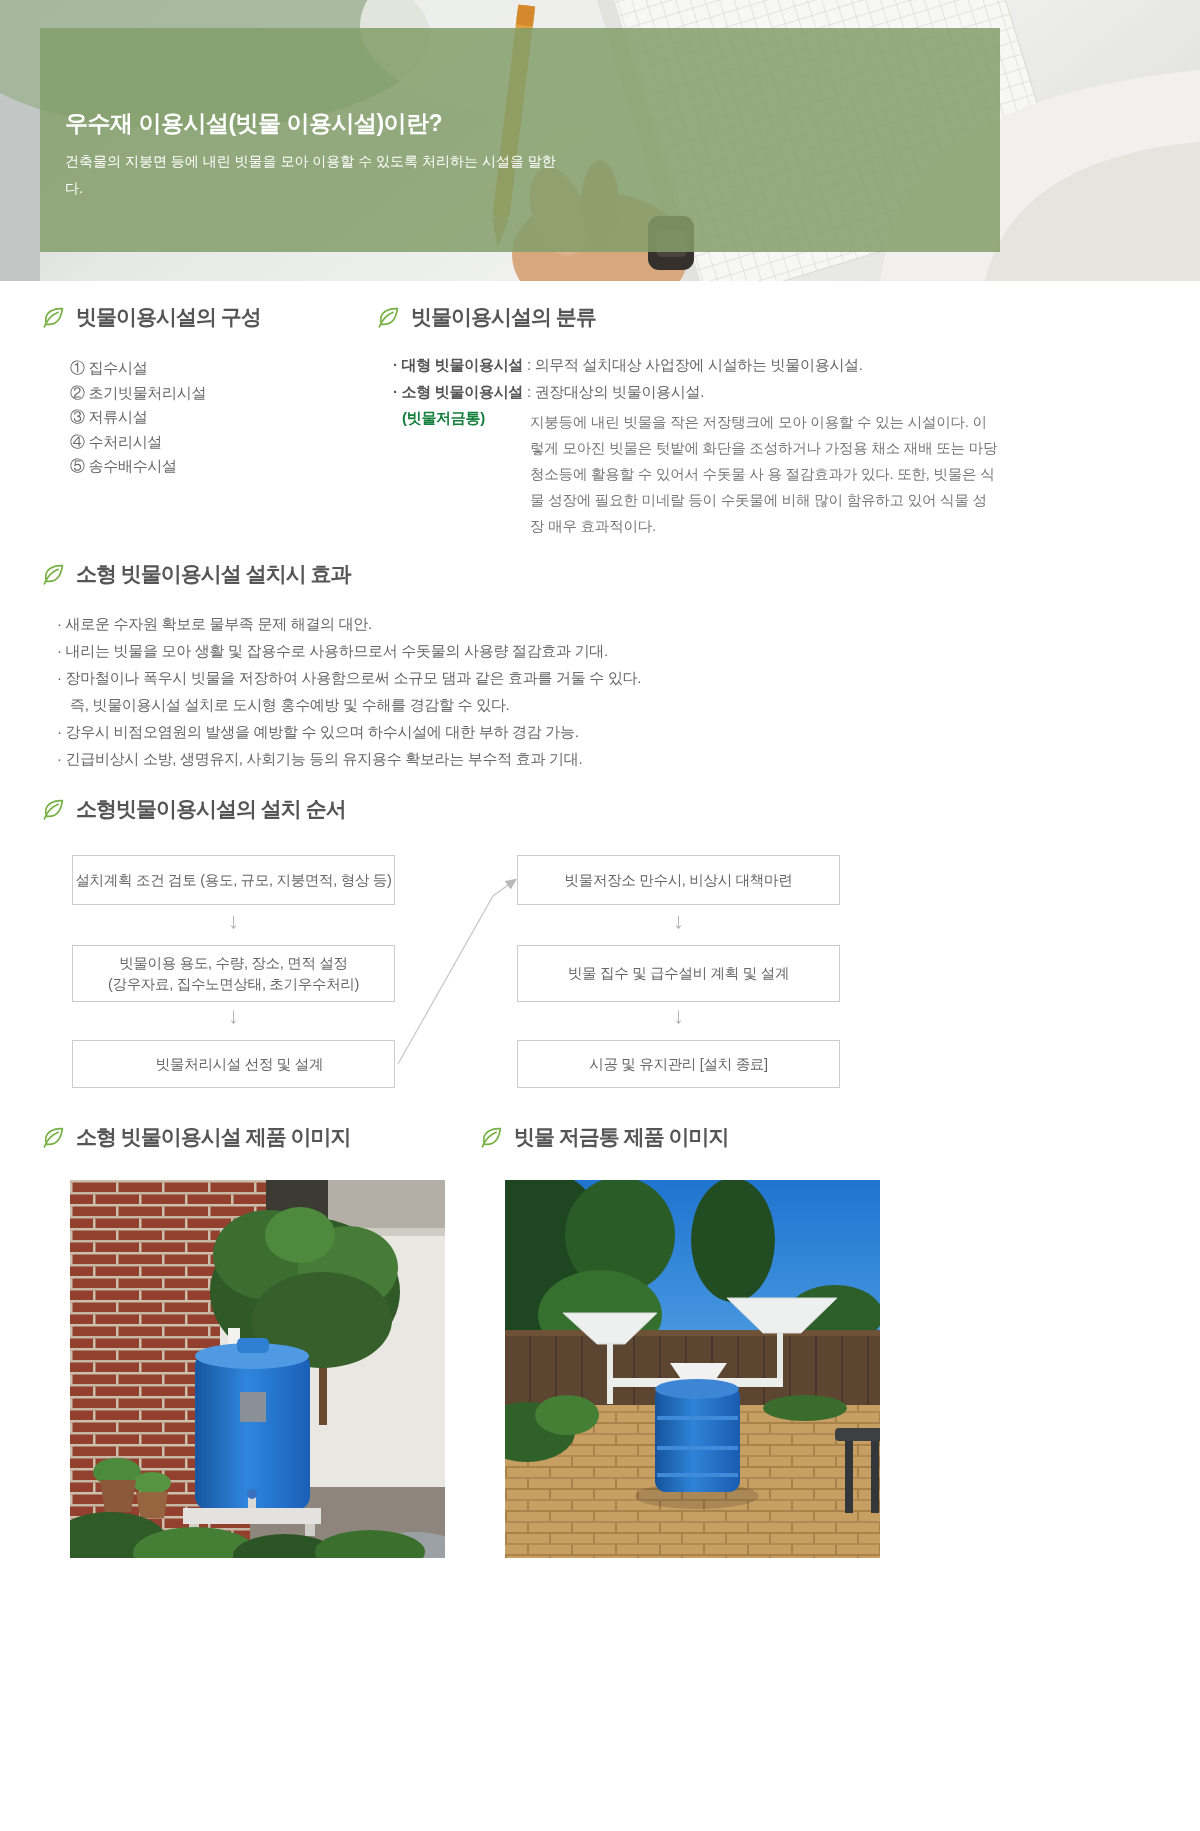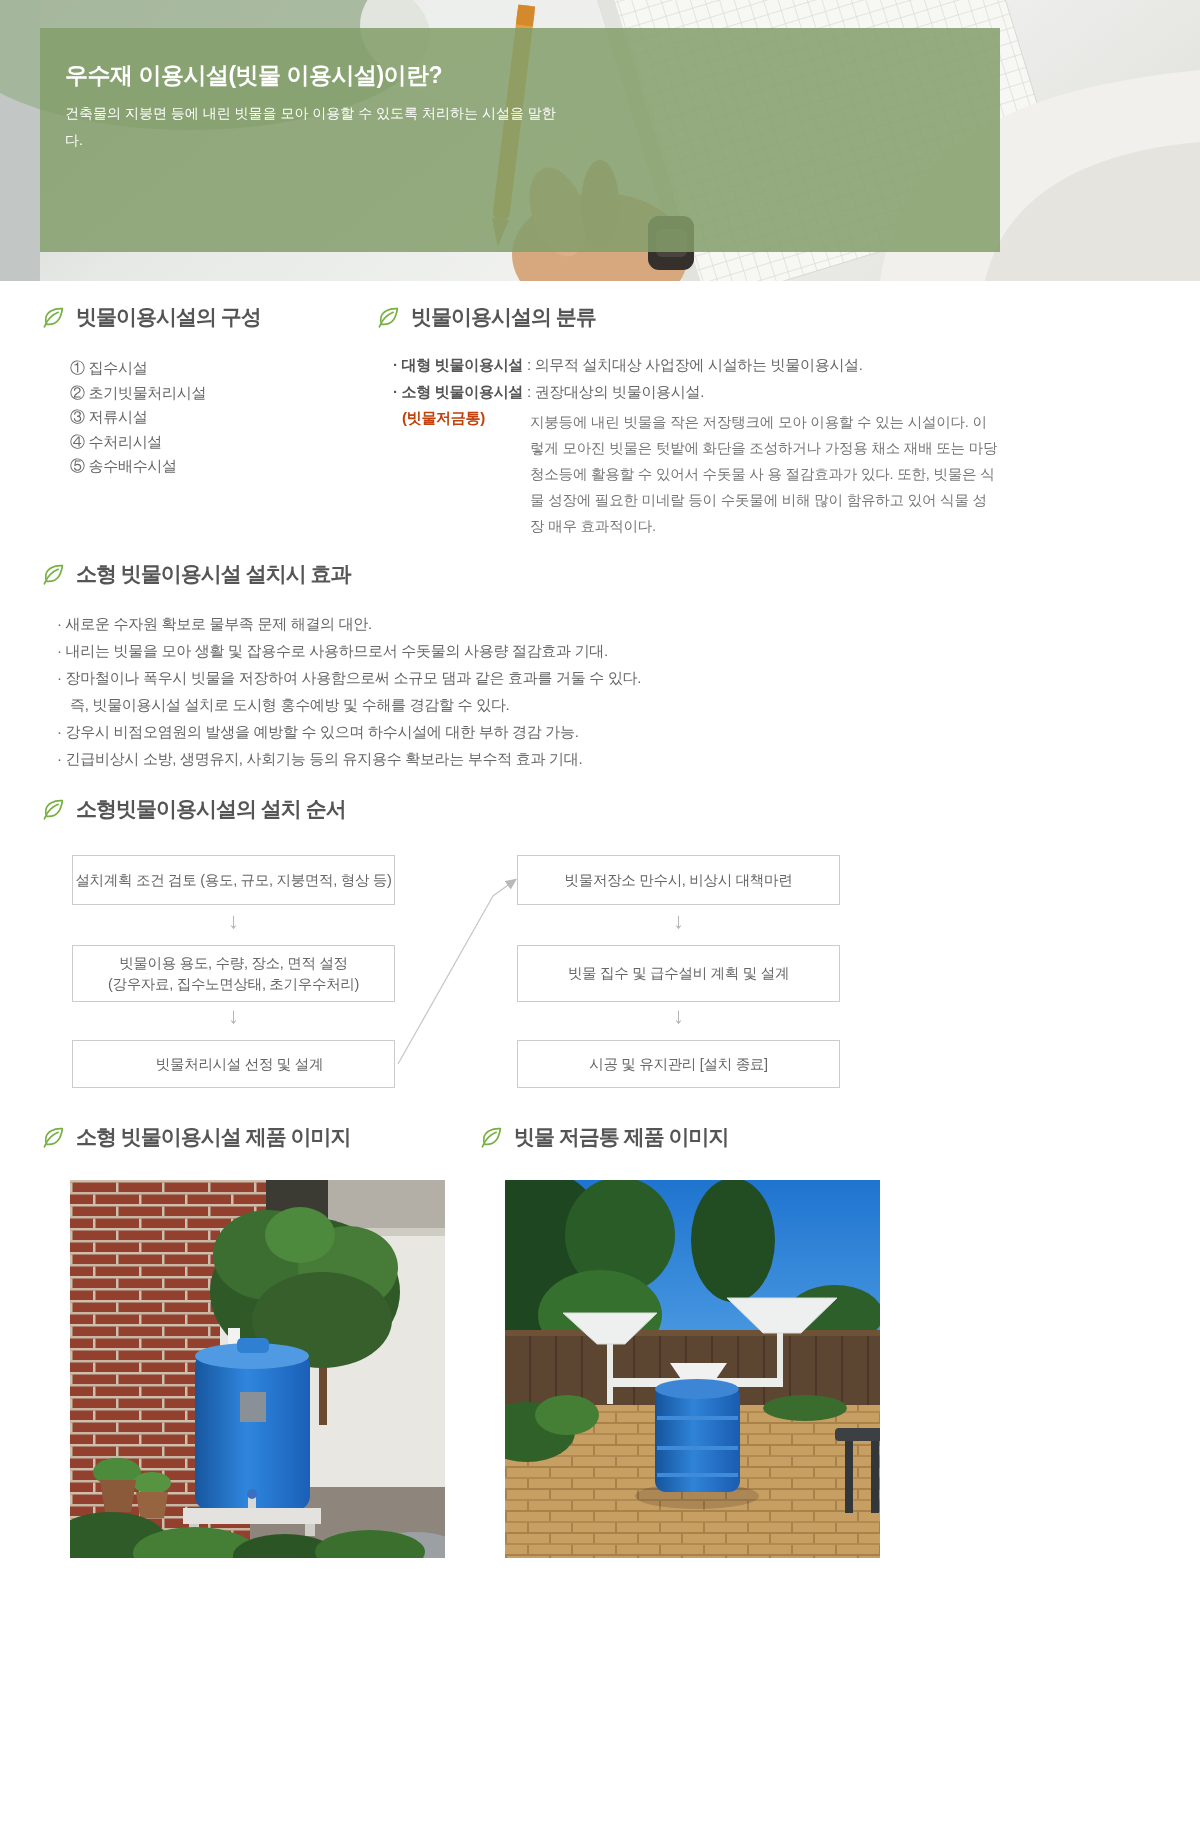--- a/index.html
+++ b/index.html
@@ -4,21 +4,21 @@
 <style>
   * { margin:0; padding:0; box-sizing:border-box; }
   html,body { background:#ffffff; }
   body { font-family:"Liberation Sans", sans-serif; color:#666; }
   .page { position:relative; width:1200px; height:1831px; background:#fff; overflow:hidden; }
 
   
   .hero { position:absolute; left:0; top:0; width:1200px; height:281px; overflow:hidden; }
   .hero-photo { position:absolute; left:0; top:0; width:1200px; height:281px; display:block; }
   .hero-overlay { position:absolute; left:40px; top:28px; width:960px; height:224px;
-                  background:rgba(131,157,106,0.85); padding:32px 25px 0 25px; }
+                  background:rgba(131,157,106,0.85); padding:80px 25px 0 25px; }
   .hero-title { font-size:23px; font-weight:bold; color:#fff; letter-spacing:-0.5px; }
   .hero-desc  { margin-top:9px; width:500px; font-size:14px; line-height:1.95; color:#fff; }
 
   
   .hdr { position:absolute; display:flex; align-items:center; gap:9px; }
   .hdr .title { font-size:21px; font-weight:600; color:#555; letter-spacing:-1px; }
   .leaf-icon { width:27px; height:27px; flex:0 0 auto; }
 
   .hdr-comp  { left:40px;  top:303px; }
   .hdr-class { left:375px; top:303px; }
@@ -28,21 +28,21 @@
   .hdr-prod2 { left:478px; top:1123px; }
 
   
   .comp-list { position:absolute; left:70px; top:356px; list-style:none; }
   .comp-list li { font-size:15px; color:#666; line-height:24.5px; letter-spacing:-0.3px; }
 
   
   .class-rows { position:absolute; left:393px; top:351px; }
   .class-row  { font-size:15px; line-height:27px; color:#666; letter-spacing:-0.3px; }
   .class-row b { color:#555; font-weight:bold; }
-  .class-sub  { position:absolute; left:402px; top:409px; font-size:15px; font-weight:bold; color:#c2410c; letter-spacing:-0.3px; }
+  .class-sub  { position:absolute; left:402px; top:409px; font-size:15px; font-weight:bold; color:#15803d; letter-spacing:-0.3px; }
   .class-para { position:absolute; left:530px; top:409px; width:470px; font-size:14.5px;
                 line-height:26px; color:#777; letter-spacing:-0.2px; }
 
   
   .eff-lines { position:absolute; left:57px; top:610px; }
   .eff-line  { font-size:15px; color:#666; line-height:27px; letter-spacing:-0.3px; }
   .eff-line.indent { padding-left:13px; }
 
   
   .flow-box { position:absolute; width:323px; border:1px solid #ccc; background:#fff;

